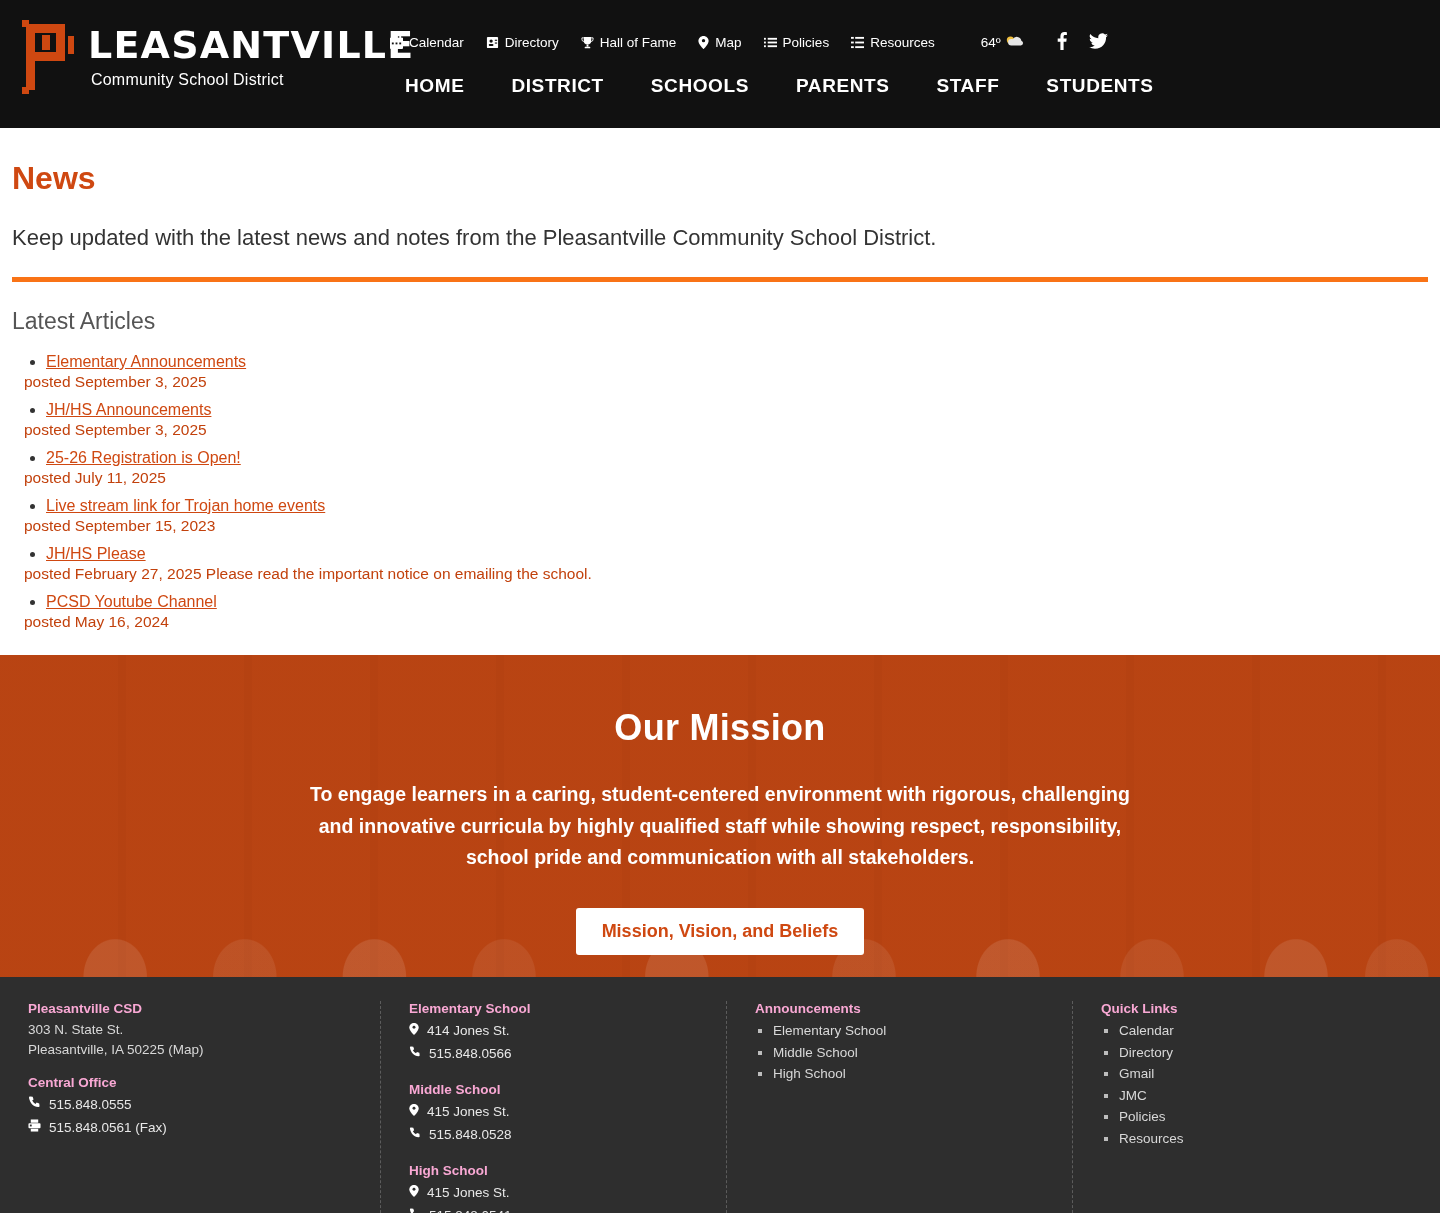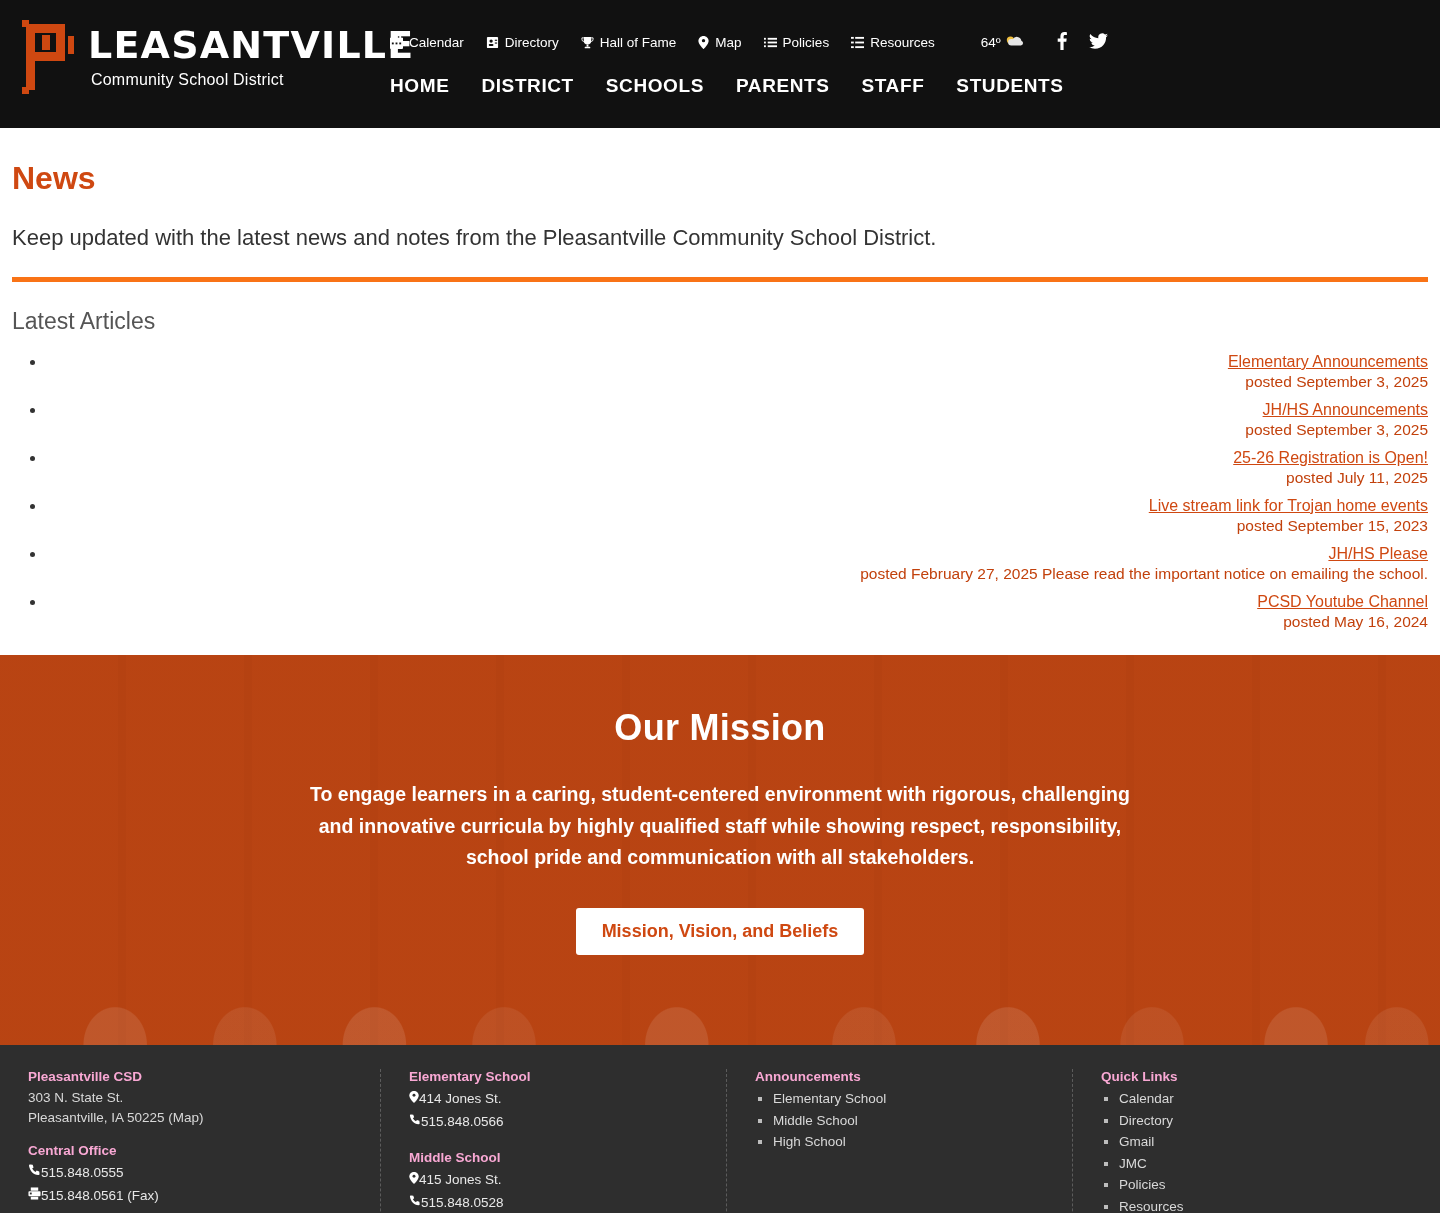--- a/index.html
+++ b/index.html
@@ -62,21 +62,21 @@
   .social { display: flex; align-items: center; gap: 22px; margin-left: 10px; }
   .main-nav {
     display: flex;
     gap: 32px;
     margin-top: 22px;
     font-size: 19px;
     font-weight: 700;
     letter-spacing: .6px;
     color: #ffffff;
   }
-  .main-nav span { cursor: pointer; }
+  .main-nav span { cursor: pointer; margin-left: 15px; }
 
   
   .content { padding: 0 12px; }
   .page-title {
     color: #cf4811;
     font-size: 32px;
     font-weight: 700;
     padding: 32px 0 0 0;
   }
   .page-desc {
@@ -85,37 +85,37 @@
     padding: 28px 0 26px 0;
     border-bottom: 5px solid #f97316;
   }
   .section-title {
     font-size: 23px;
     color: #555;
     font-weight: 400;
     padding: 26px 0 8px 0;
   }
   ul.articles { list-style: disc; margin: 10px 0 0 34px; }
-  ul.articles li { margin-bottom: 2px; text-align: right; }
+  ul.articles li { margin-bottom: 2px; }
   ul.articles li::marker { color: #333; }
   .article-link {
     color: #cf4811;
     text-decoration: underline;
     font-size: 16px;
   }
   .article-meta {
     font-size: 15.5px;
     color: #c2410c;
     margin: 2px 0 10px -22px;
   }
 
   
   .mission {
     margin-top: 24px;
-    height: 390px;
+    height: 322px;
     background:
       linear-gradient(rgba(200,70,16,0.80), rgba(200,70,16,0.80)),
       repeating-linear-gradient(90deg, #7a3b1d 0 118px, #6a3218 118px 126px),
       #9d4a1e;
     position: relative;
     overflow: hidden;
     text-align: center;
     color: #fff;
   }
   .mission-crowd {
@@ -168,21 +168,21 @@
     padding: 24px 28px 26px 28px;
     font-size: 13.5px;
   }
   .fcol { padding-right: 24px; }
   .fcol.c1 { width: 352px; }
   .fcol.c2 { width: 346px; border-left: 1px dashed #5c5c5c; padding-left: 28px; }
   .fcol.c3 { width: 346px; border-left: 1px dashed #5c5c5c; padding-left: 28px; }
   .fcol.c4 { width: 340px; border-left: 1px dashed #5c5c5c; padding-left: 28px; }
   .fhead { font-weight: 700; font-size: 13.5px; margin-bottom: 4px; color: #f9a8d4; }
   .fline { line-height: 1.45; color: #d8d8d8; }
-  .fitem { display: flex; align-items: center; line-height: 1.7; }
+  .fitem { display: flex; align-items: center; gap: 8px; line-height: 1.7; }
   .fitem svg { flex: 0 0 auto; }
   .fgroup { margin-top: 16px; }
   ul.flist { list-style: square; margin: 4px 0 0 18px; }
   ul.flist li { line-height: 1.6; color: #d8d8d8; }
   ul.flist li::marker { color: #bdbdbd; }
 </style>
 </head>
 <body>
 
 <div class="header">

